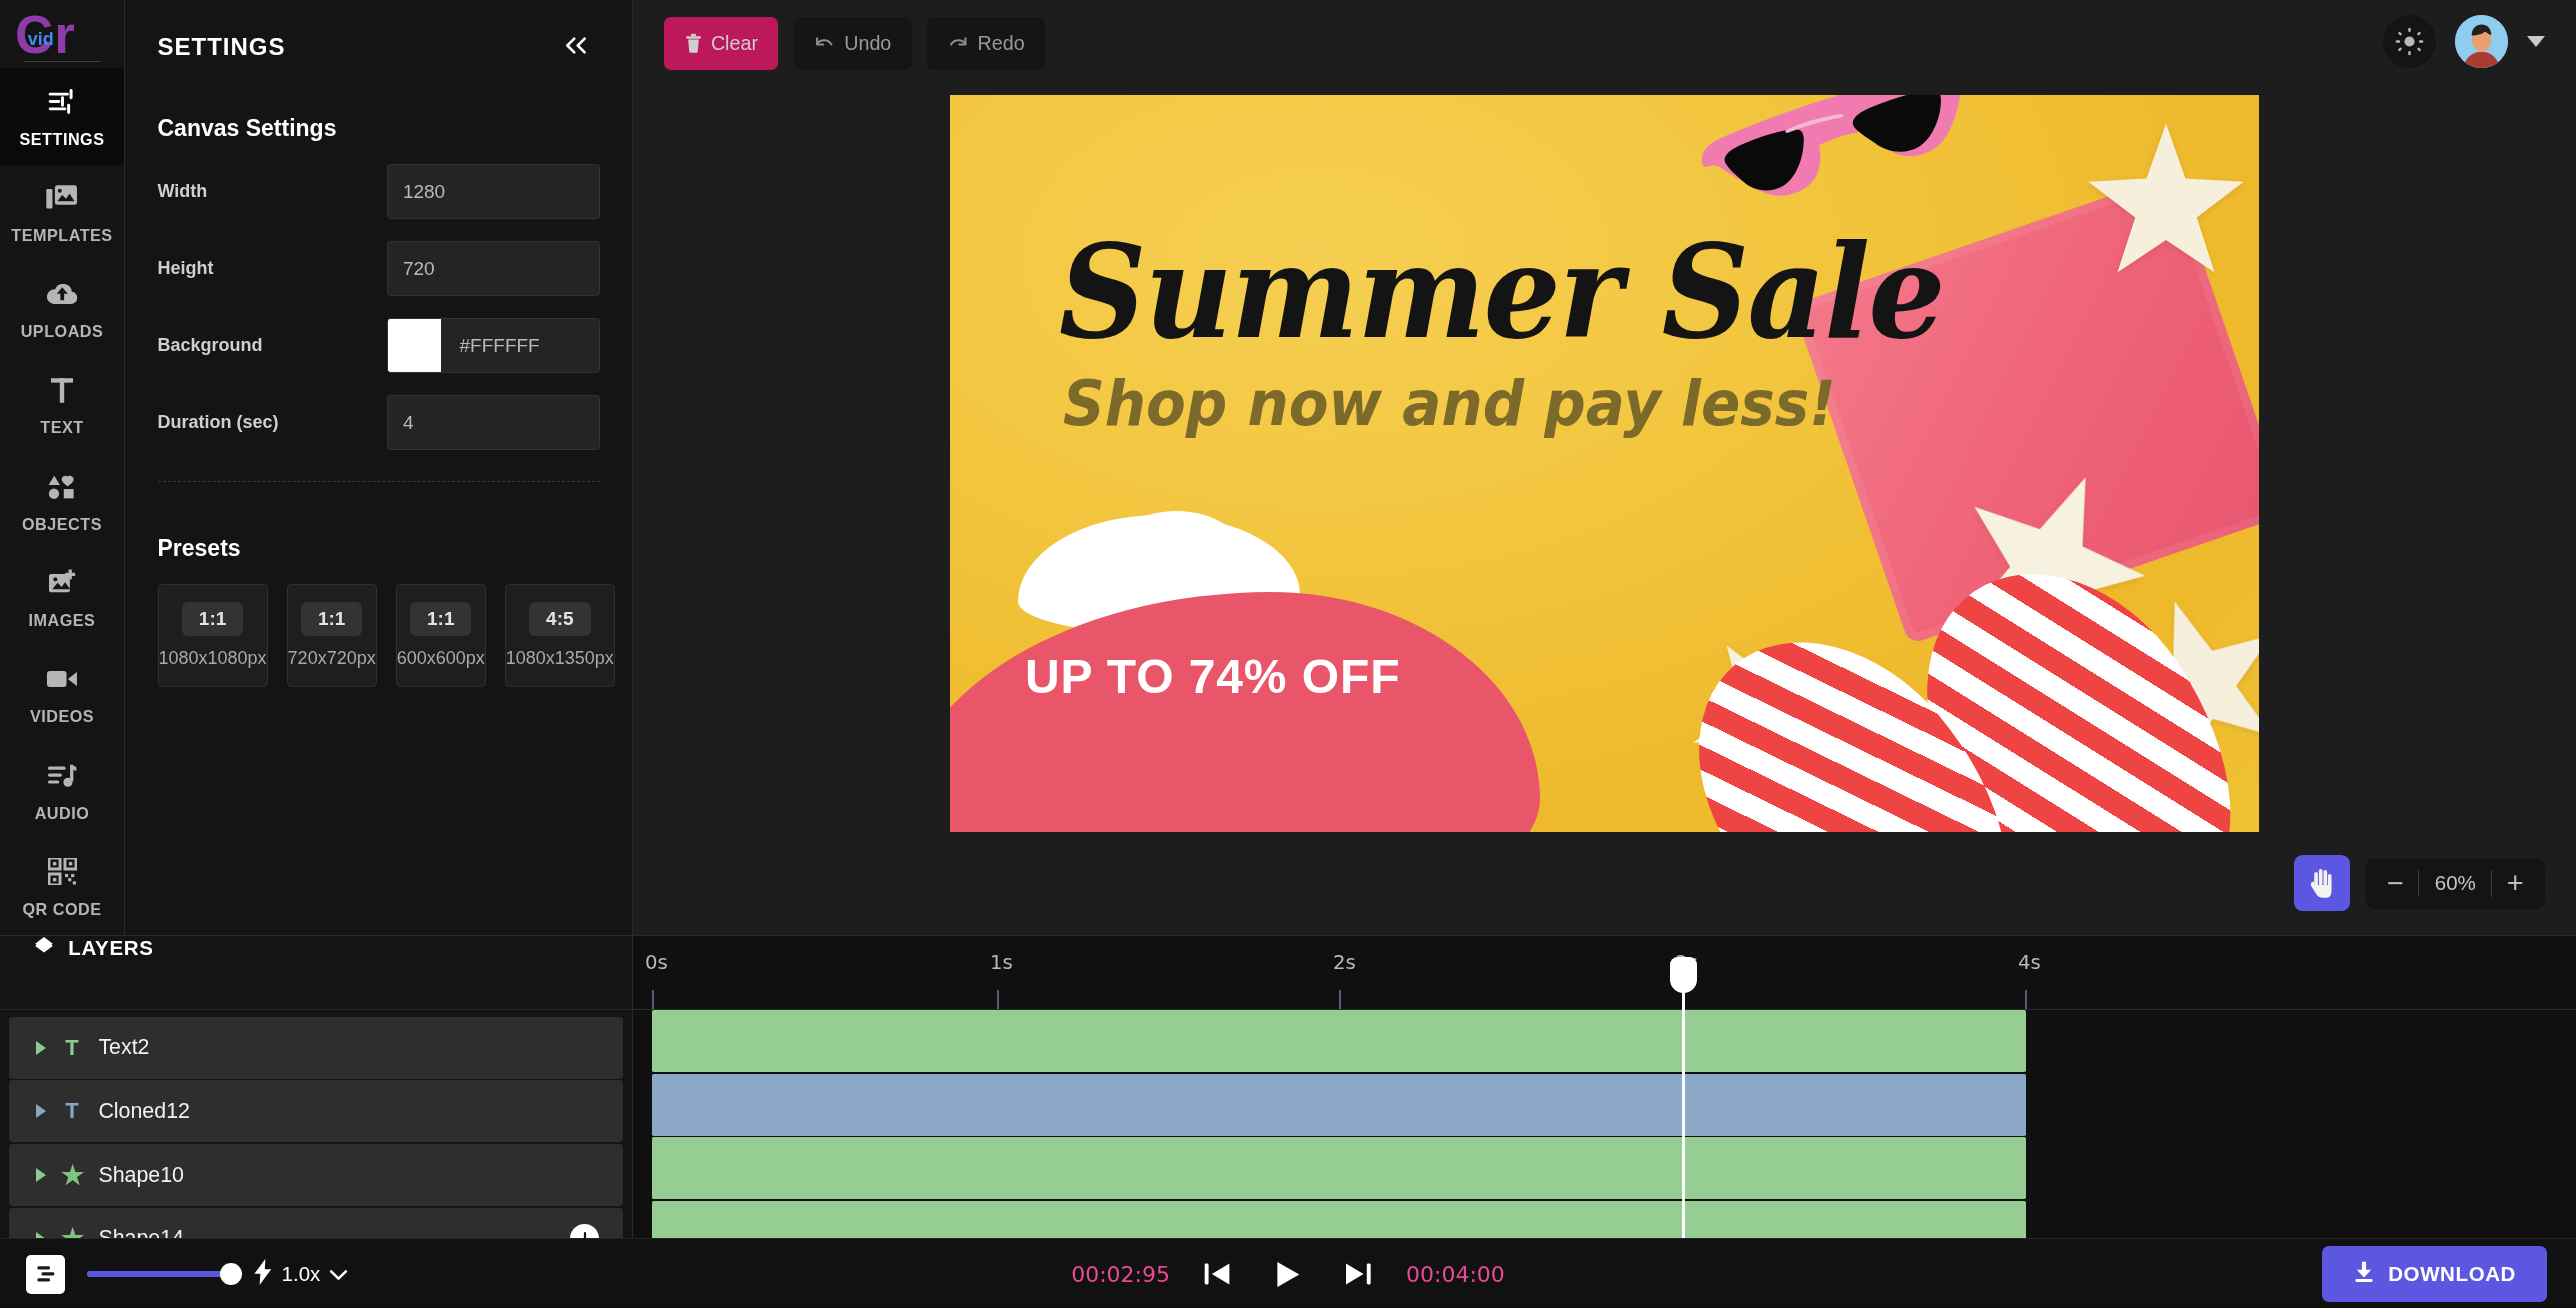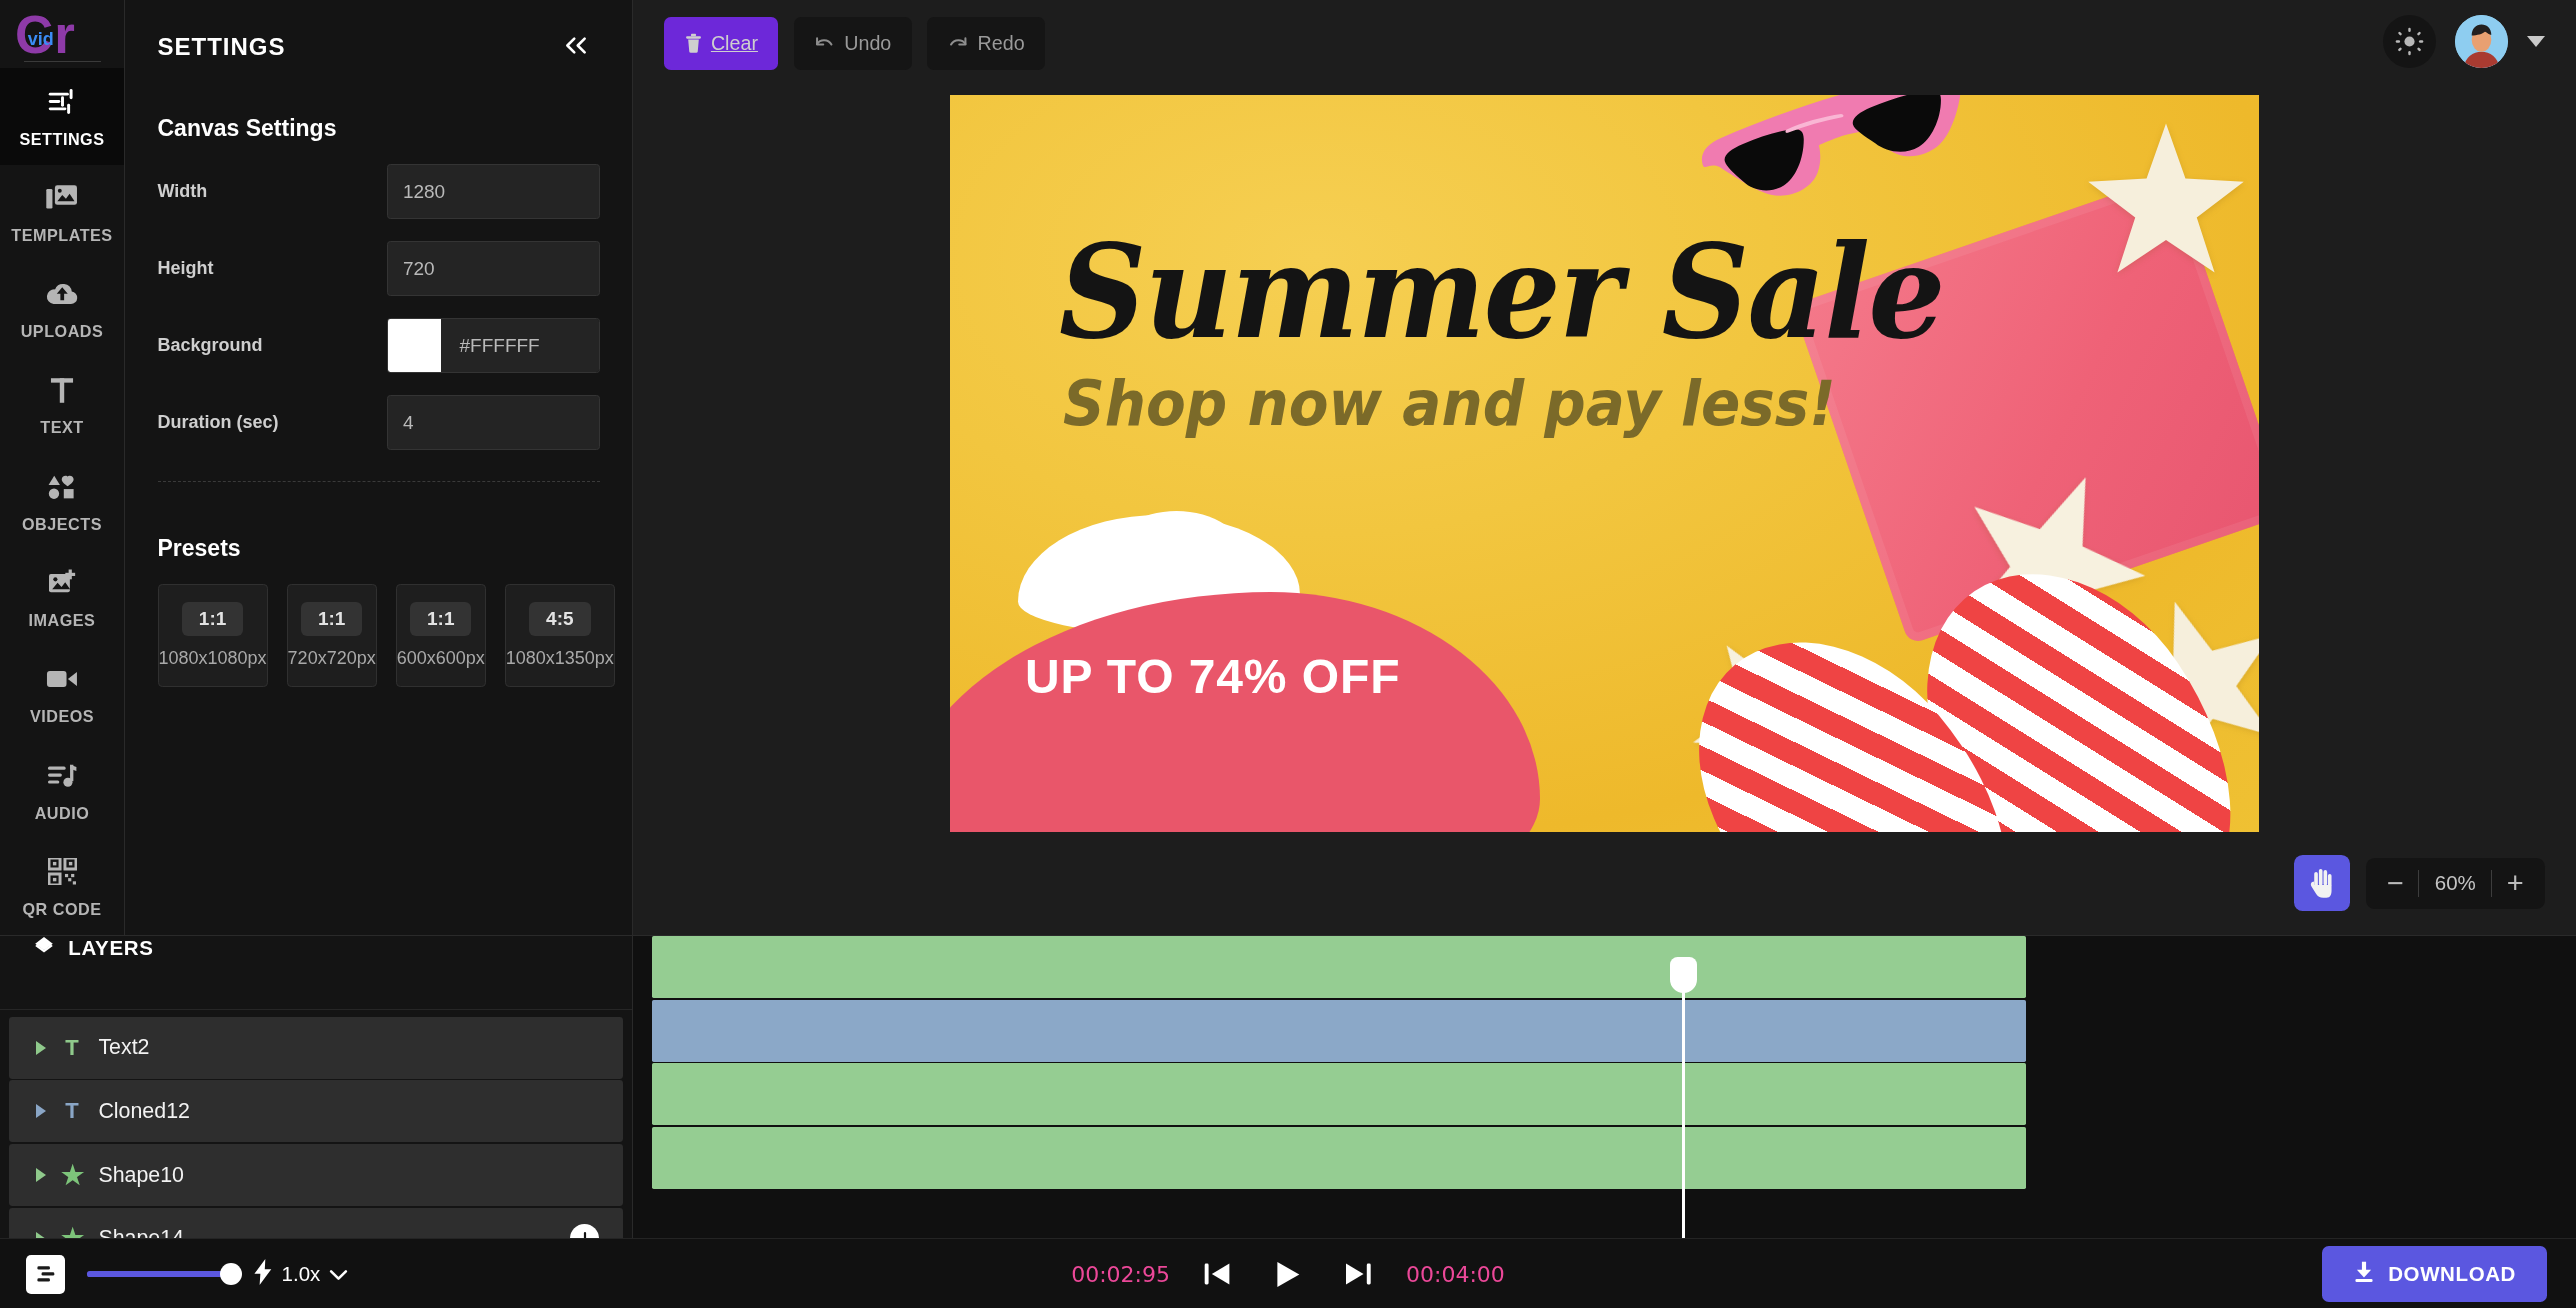--- a/index.html
+++ b/index.html
@@ -68,21 +68,21 @@
   .preset-ratio { background:#333333; color:#e3e3e3; font-size:19px; font-weight:700; padding: 6px 17px; border-radius:6px; }
   .preset-size { color:#a9a9a9; font-size: 18px; }
 
   
   .canvas-area { flex:1; background:#1d1d1d; display:flex; flex-direction:column; position:relative; }
   .toolbar { height: 86px; display:flex; align-items:center; padding-left: 31px; gap: 15.4px; }
   .tb-btn {
     display:flex; align-items:center; gap:9.4px; height: 53px; padding: 0 20.5px;
     border-radius: 6.8px; background:#151515; color:#9a9a9a; font-size: 19.7px; cursor:pointer;
   }
-  .tb-btn.clear { color:#cfcfcf; background:#6d28d9;text-decoration:underline; }
+  .tb-btn.clear { color:#cfcfcf; background:#be185d; }
   .tb-btn svg { display:block; }
 
   .top-right { position:absolute; right: 31px; top: 15.4px; display:flex; align-items:center; gap: 19px; }
   .theme-btn { width:53px; height:53px; border-radius:50%; background:#141414; display:flex; align-items:center; justify-content:center; cursor:pointer; }
   .avatar { width:53px; height:53px; border-radius:50%; overflow:hidden; cursor:pointer; background:#8ecdf0; }
   .caret-down { width:0;height:0;border-left:9.4px solid transparent;border-right:9.4px solid transparent;border-top:11px solid #c9c9c9; cursor:pointer; }
 
   .stage { flex:1; display:flex; align-items:flex-start; justify-content:center; padding-top: 8.6px; position:relative; }
 
   .artboard {
@@ -542,20 +542,32 @@
             <svg width="22" height="22" viewBox="0 0 20 20" fill="none" stroke="#111" stroke-width="2" stroke-linecap="round">
               <circle cx="10" cy="10" r="8.6" fill="#fff" stroke="none"></circle>
               <polyline points="10,4.6 10,10 13.4,13.2"></polyline>
             </svg>
           </span>
         </div>
       </div>
     </div>
 
     <div class="tracks">
+      <div class="ruler">
+        <div class="tick-label" style="left:12px;">0s</div>
+        <div class="tick-label" style="left:357px;">1s</div>
+        <div class="tick-label" style="left:700px;">2s</div>
+        <div class="tick-label" style="left:1042px;">3s</div>
+        <div class="tick-label" style="left:1385px;">4s</div>
+        <div class="tick-mark" style="left:19px;"></div>
+        <div class="tick-mark" style="left:364px;"></div>
+        <div class="tick-mark" style="left:706px;"></div>
+        <div class="tick-mark" style="left:1049px;"></div>
+        <div class="tick-mark" style="left:1392px;"></div>
+      </div>
 
       <div class="track">
         <div class="clip" style="left:19px; width:1374px; background:#95cd92;"></div>
       </div>
       <div class="track">
         <div class="clip" style="left:19px; width:1374px; background:#8ba8c8;"></div>
       </div>
       <div class="track">
         <div class="clip" style="left:19px; width:1374px; background:#95cd92;"></div>
       </div>

